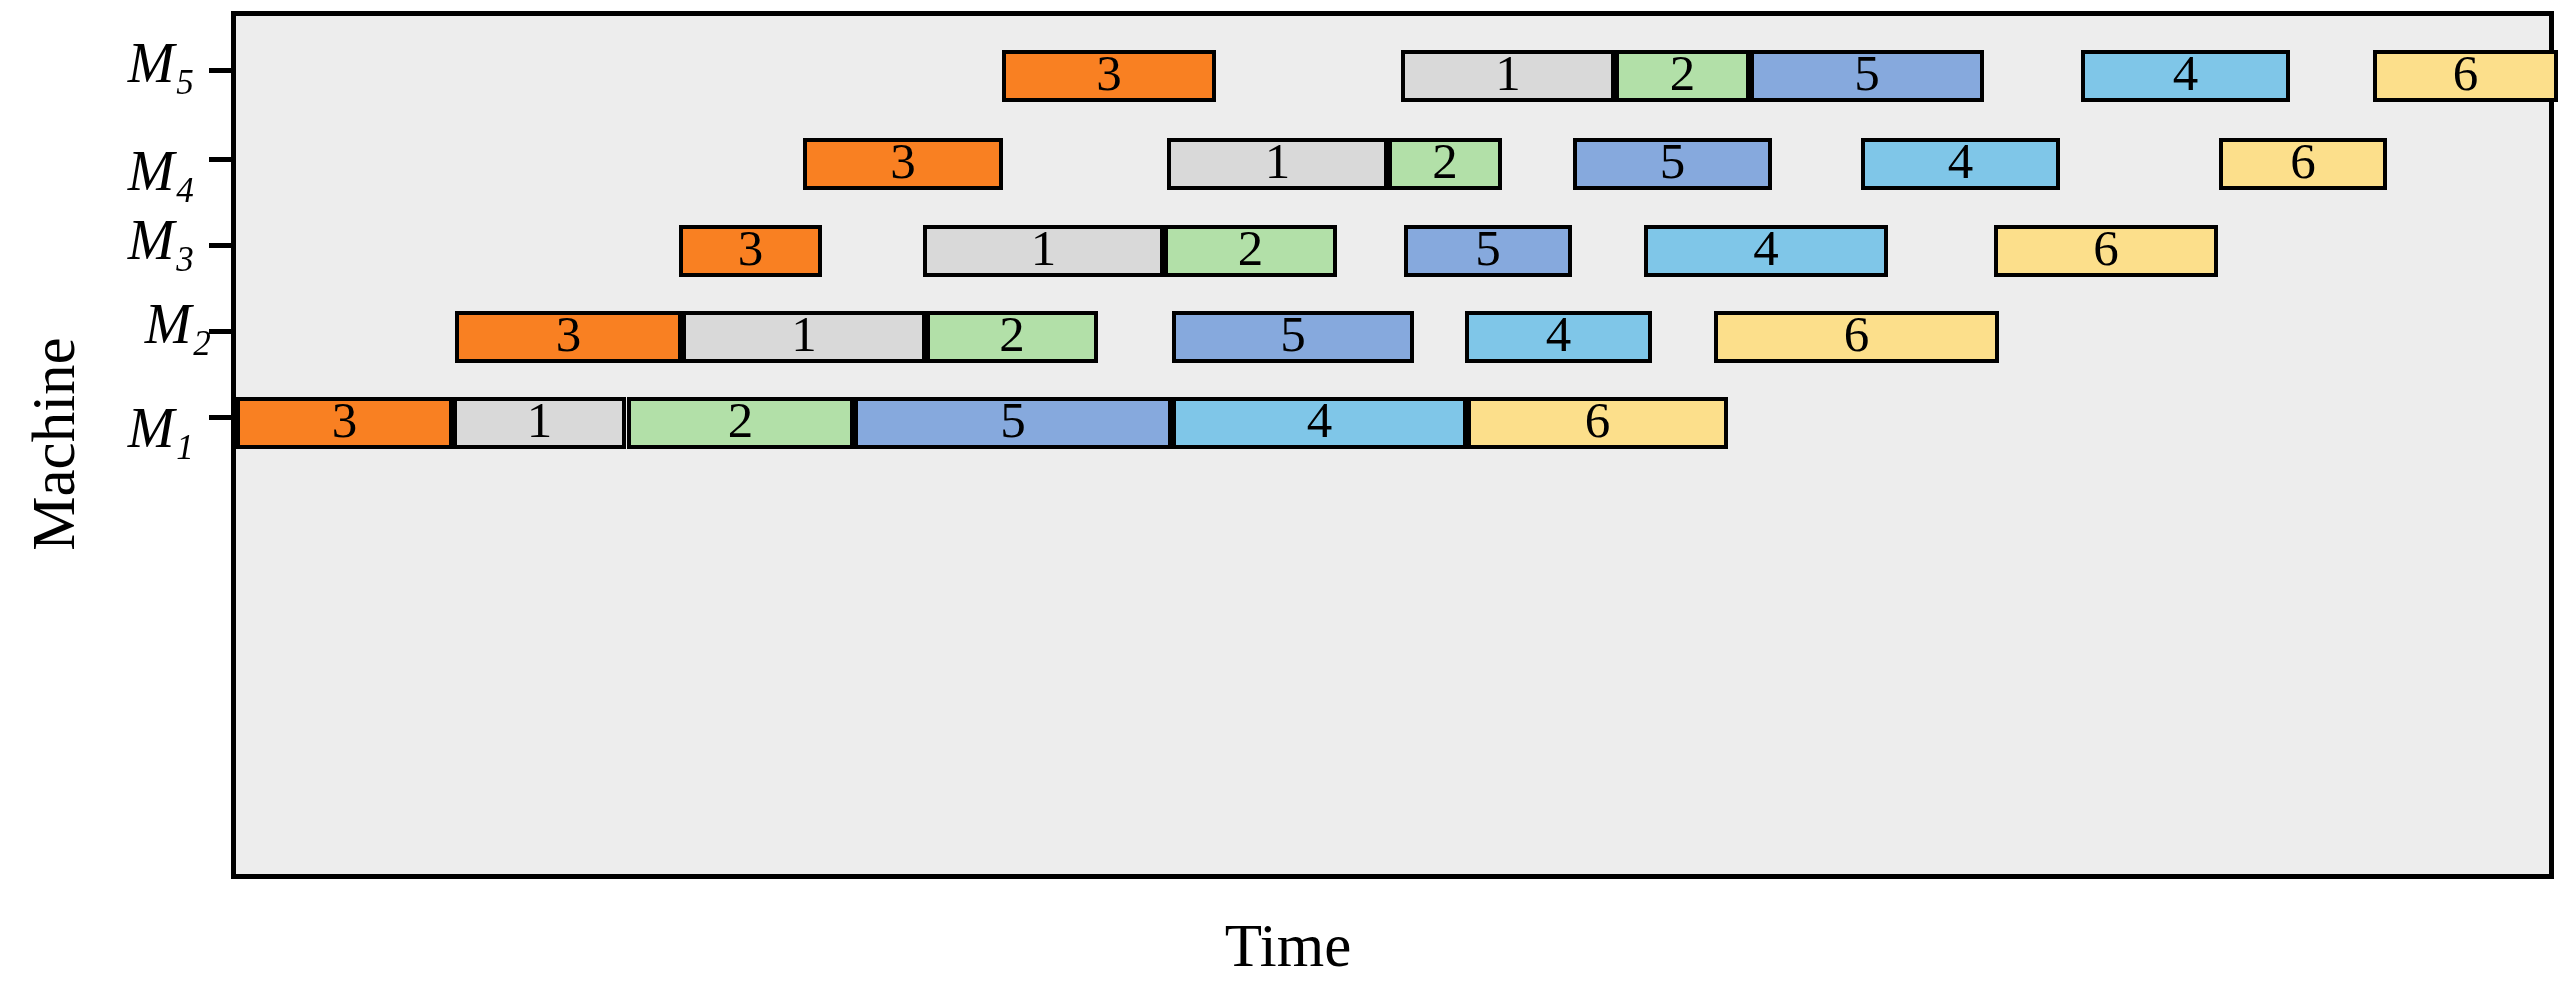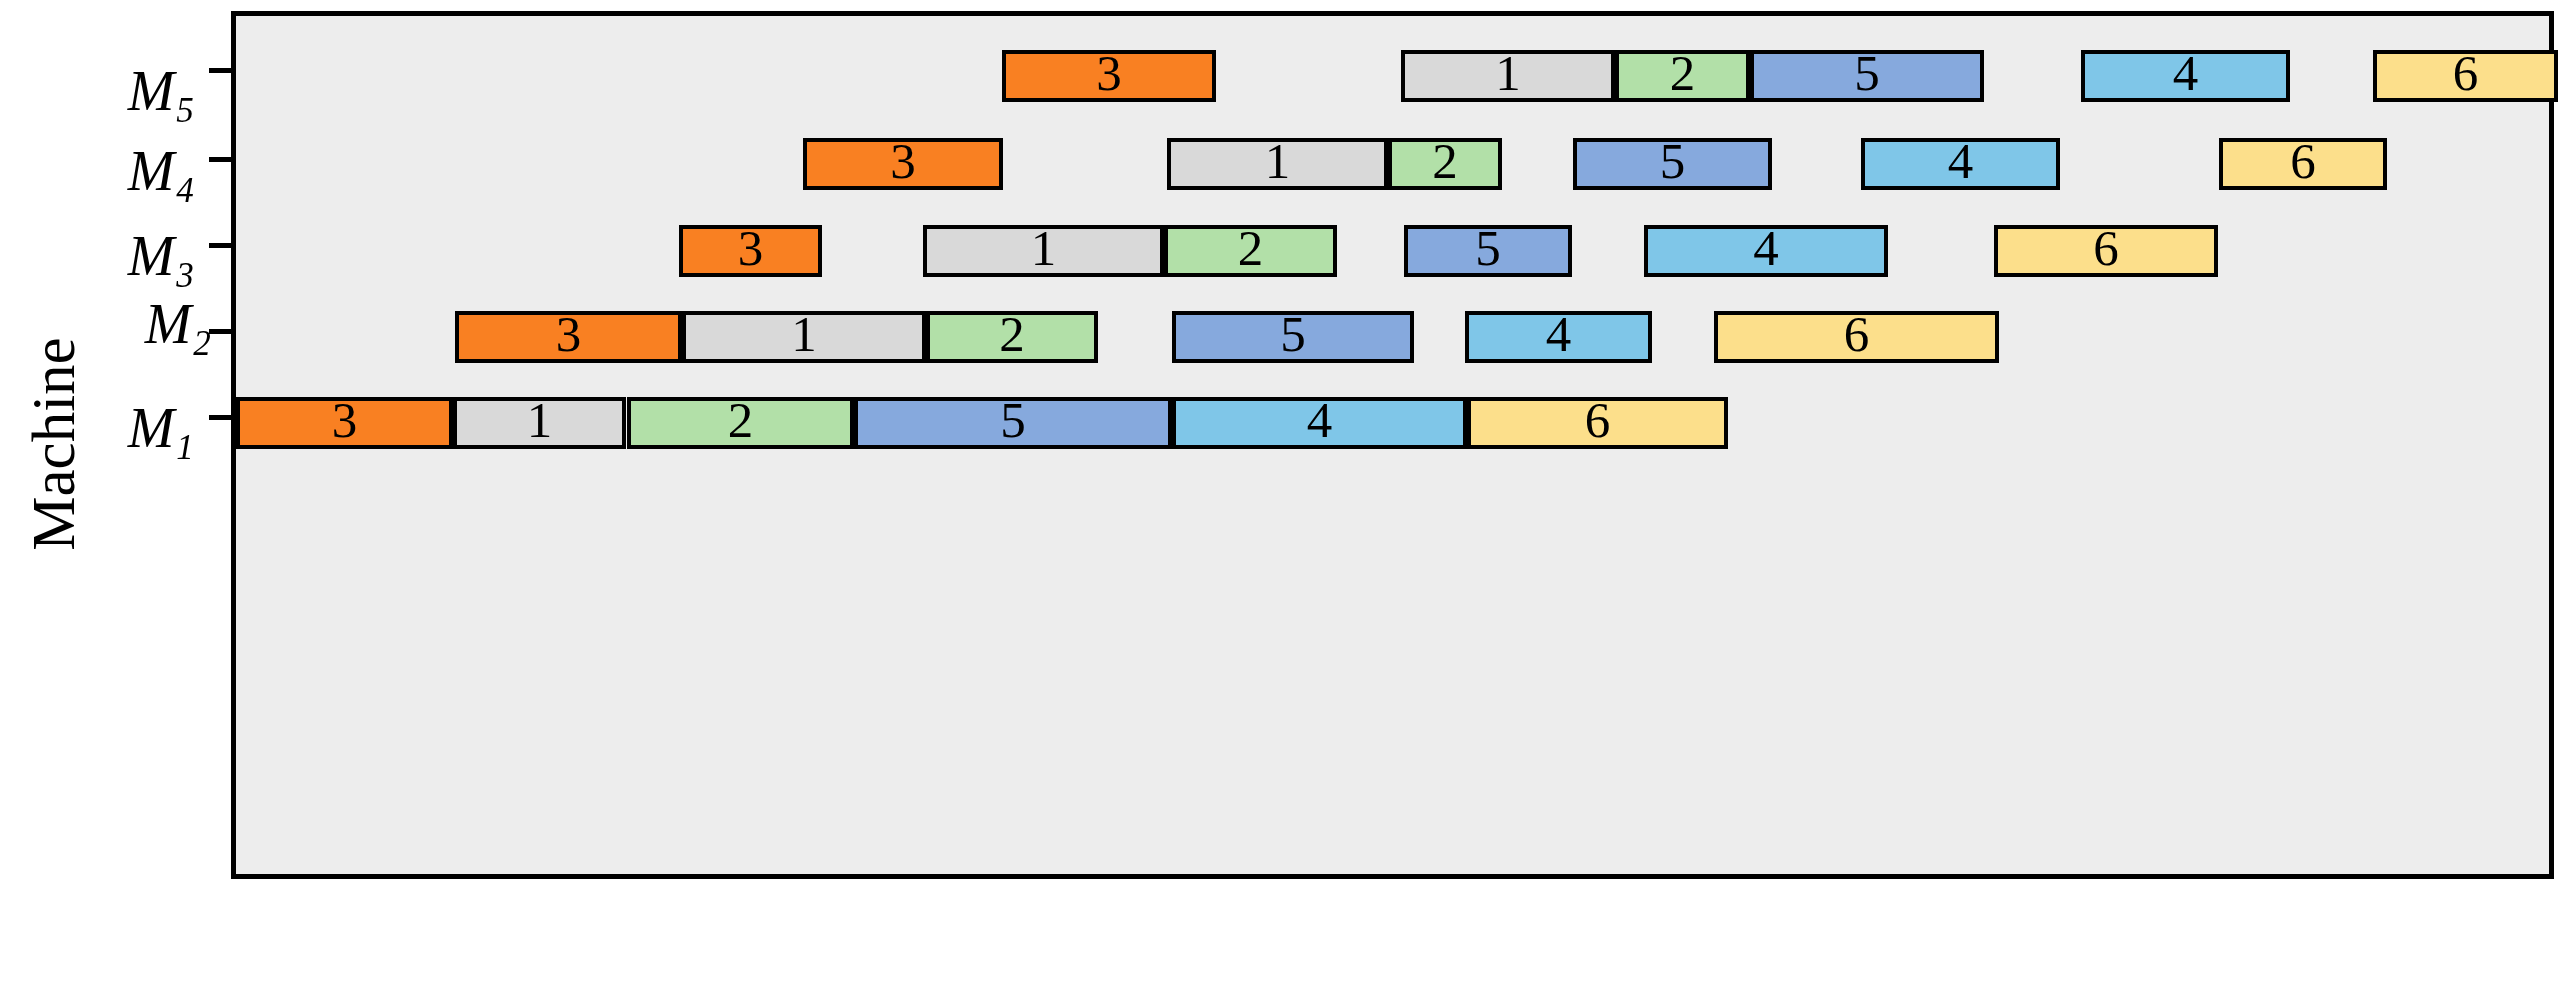--- a/index.html
+++ b/index.html
@@ -80,25 +80,25 @@
 </style>
 </head>
 <body>
 
 <div id="root">
 
   <div id="y-axis-title">Machine</div>
 
   <div id="y-axis-ticks">
       <div class="ytick" style="left: 209px; top: 68px;"></div>
-      <div class="ytick-label" style="left: 57px; top: 35px; width: 135px; margin-top: 28px;"><span>M</span><sub>5</sub></div>
+      <div class="ytick-label" style="left: 57px; top: 35px; width: 135px;"><span>M</span><sub>5</sub></div>
       <div class="ytick" style="left: 209px; top: 157px;"></div>
       <div class="ytick-label" style="left: 57px; top: 124px; width: 135px; margin-top: 19px;"><span>M</span><sub>4</sub></div>
       <div class="ytick" style="left: 209px; top: 243px;"></div>
-      <div class="ytick-label" style="left: 57px; top: 228px; width: 135px;"><span>M</span><sub>3</sub></div>
+      <div class="ytick-label" style="left: 57px; top: 212px; width: 135px;"><span>M</span><sub>3</sub></div>
       <div class="ytick" style="left: 209px; top: 329px;"></div>
       <div class="ytick-label" style="left: 74px; top: 296px; width: 135px;"><span>M</span><sub>2</sub></div>
       <div class="ytick" style="left: 209px; top: 415px;"></div>
       <div class="ytick-label" style="left: 57px; top: 400px; width: 135px;"><span>M</span><sub>1</sub></div>
     </div>
 
   <div id="plot-area">
     <div id="bars-layer">
         <div class="bar" style="left: 766px; top: 34px; width: 214px; height: 52px; background: rgb(249, 128, 34);">
           <span>3</span>
@@ -186,15 +186,16 @@
         </div>
         <div class="bar" style="left: 936px; top: 381px; width: 295px; height: 52px; background: rgb(127, 198, 232);">
           <span>4</span>
         </div>
         <div class="bar" style="left: 1231px; top: 381px; width: 261px; height: 52px; background: rgb(252, 223, 139);">
           <span>6</span>
         </div>
       </div>
   </div>
 
+  <div id="x-axis-title">Time</div>
 
 </div>
 
 
 </body></html>

